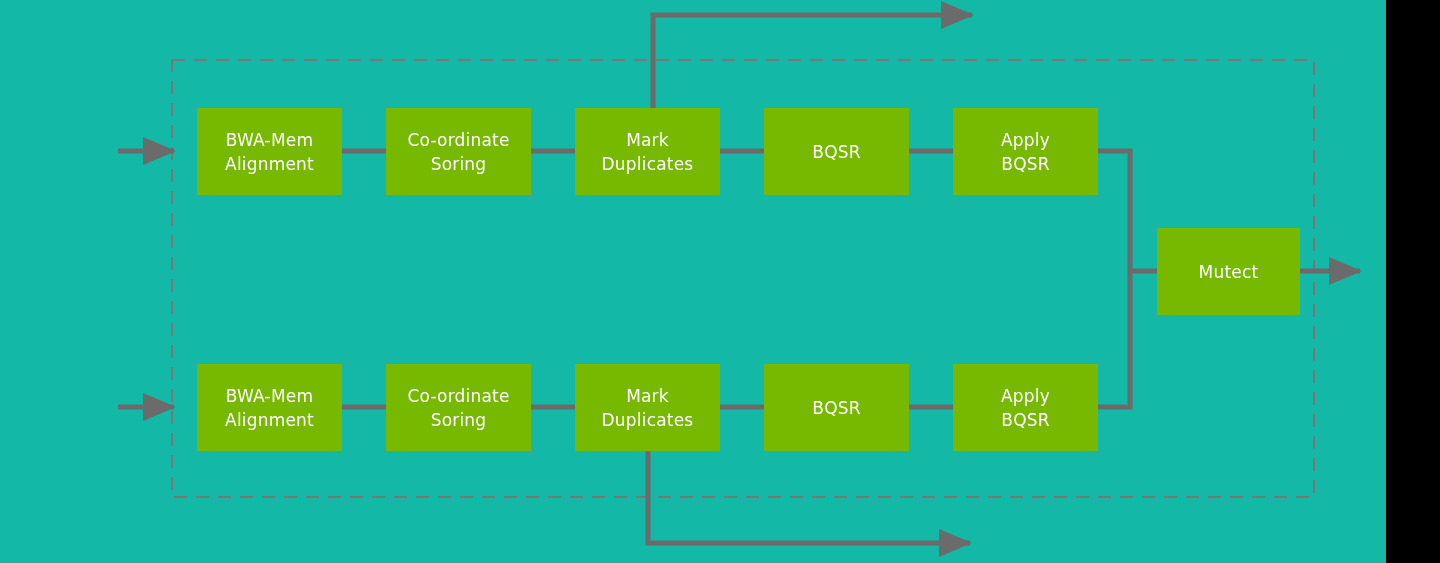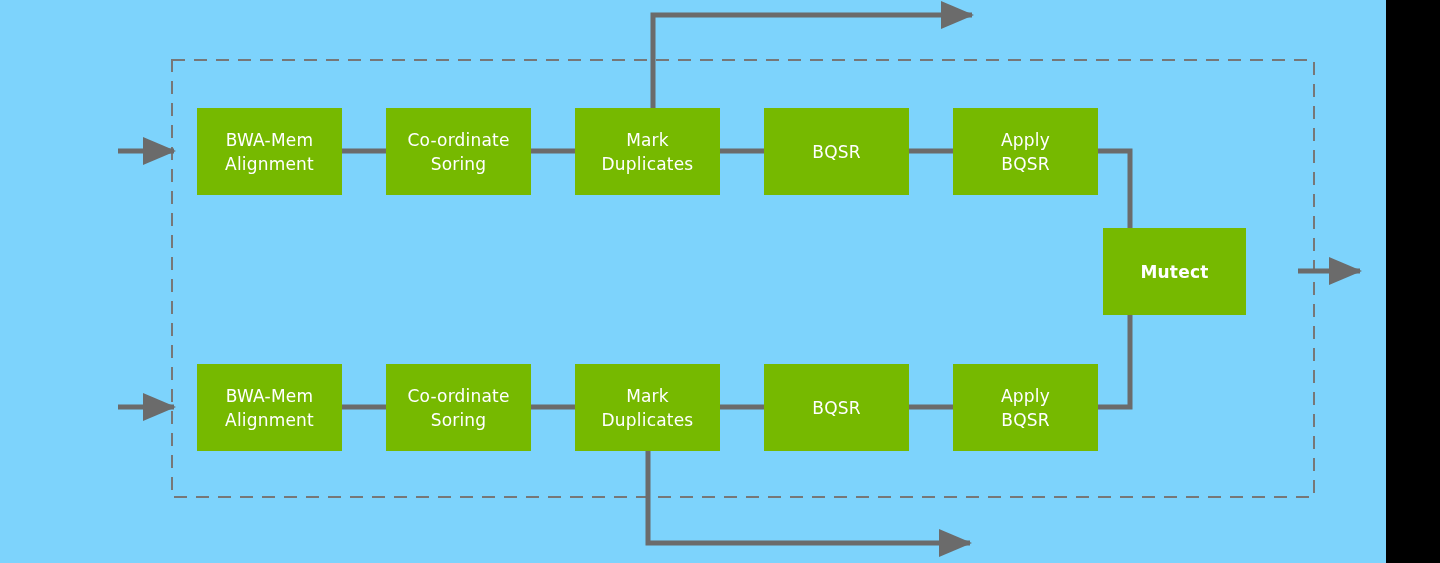--- a/index.html
+++ b/index.html
@@ -10,21 +10,21 @@
   body {
     width: 1440px;
     height: 563px;
     overflow: hidden;
     font-family: "DejaVu Sans", "Liberation Sans", sans-serif;
   }
   #stage {
     position: relative;
     width: 1386px;
     height: 563px;
-    background: #7dd3fc;
+    background: #14b8a6;
   }
   #stage > svg {
     position: absolute;
     left: 0;
     top: 0;
   }
   .node {
     position: absolute;
     background: #76b900;
     color: #ffffff;
@@ -114,17 +114,17 @@
 Duplicates</span>
   </div>
   <div class="node" style="left:764px; top:364px; width:145px; height:87px;">
     <span class="node-label">BQSR</span>
   </div>
   <div class="node" style="left:953px; top:364px; width:145px; height:87px;">
     <span class="node-label">Apply
 BQSR</span>
   </div>
 
-  <div class="node" style="left:1103px; top:228px; width:143px; height:87px;font-weight:bold;">
+  <div class="node" style="left:1157px; top:228px; width:143px; height:87px;">
     <span class="node-label">Mutect</span>
   </div>
 
 </div>
 
 </body></html>

